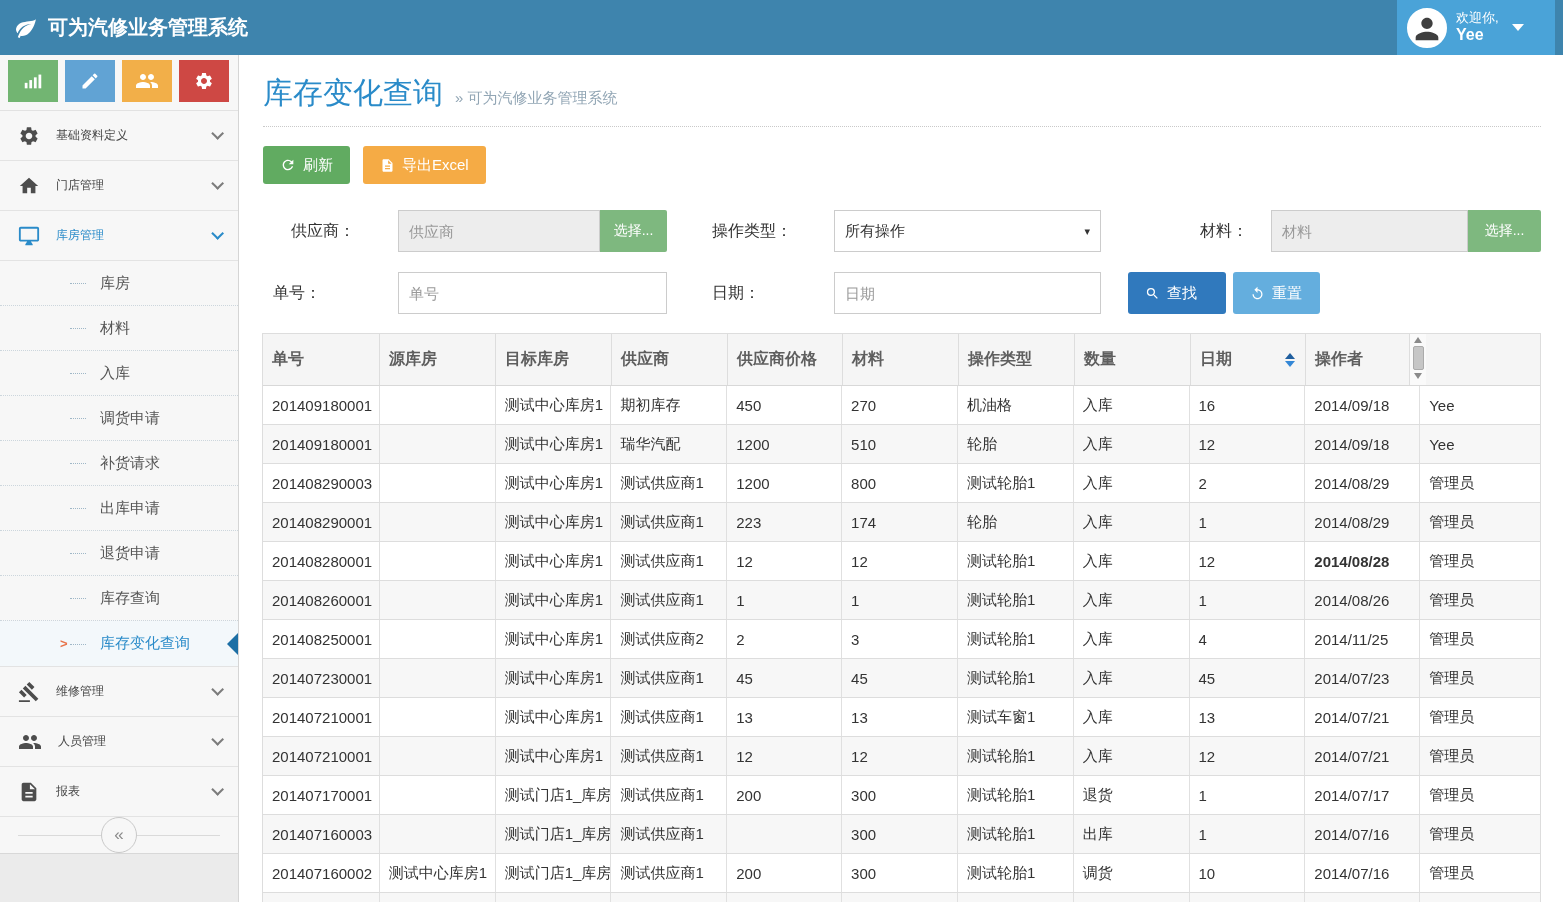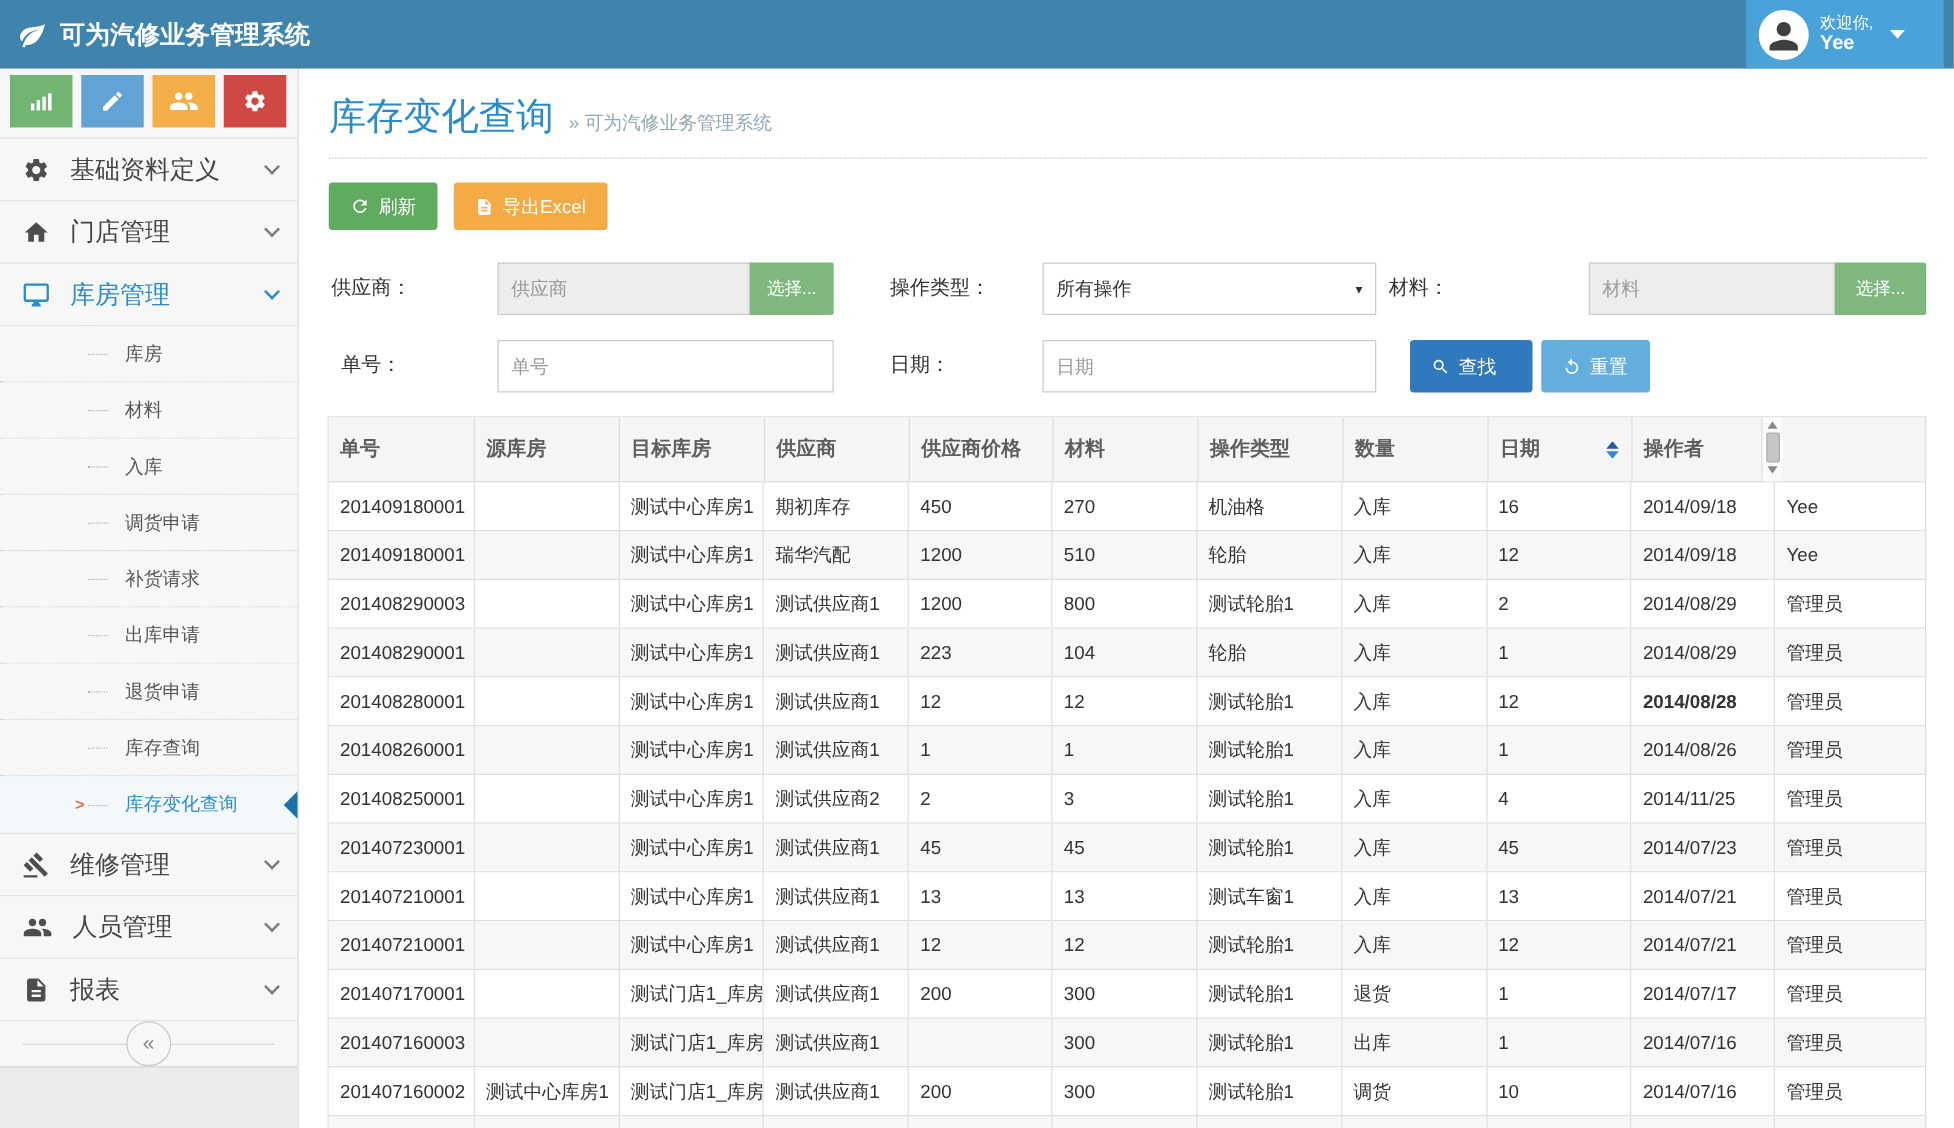--- a/index.html
+++ b/index.html
@@ -22,21 +22,21 @@
     border-top:7px solid #fff; margin-left:4px; }
 
   
   .sidebar { position:absolute; top:55px; left:0; width:239px; height:847px; background:#f7f7f7;
     border-right:1px solid #d5d5d5; }
   .tiles { display:flex; gap:7px; padding:5px 8px 8px 8px; border-bottom:1px solid #e2e2e2; }
   .tile { width:50px; height:42px; display:flex; align-items:center; justify-content:center; cursor:pointer; }
   .tile.green { background:#72b572; } .tile.blue { background:#61a3d4; }
   .tile.orange { background:#f2af49; } .tile.red { background:#ce4844; }
   .menu-item { height:50px; display:flex; align-items:center; padding:0 18px; gap:16px;
-    border-bottom:1px solid #e3e3e3; color:#454545; font-size:20px; cursor:pointer; }
+    border-bottom:1px solid #e3e3e3; color:#454545; font-size:12px; cursor:pointer; }
   .menu-item svg { flex:none; fill:#4d4d4d; }
   .menu-item.active { color:#2a8bc9; }
   .menu-item.active svg { fill:#2a8bc9; }
   .chev { margin-left:auto; width:9px; height:9px; border-right:2px solid #7c7c7c;
     border-bottom:2px solid #7c7c7c; transform:rotate(45deg) translateY(-3px); }
   .menu-item.active .chev { border-color:#2a8bc9; }
   .submenu { position:relative; border-bottom:1px solid #e3e3e3; }
   .treeline { position:absolute; left:70px; top:0; bottom:8px; border-left:1px dotted #9fb7c7; }
   .sub-item { height:45px; display:flex; align-items:center; padding-left:100px; font-size:15px;
     color:#555; border-bottom:1px dotted #ccd6dd; position:relative; cursor:pointer; background:#f7f7f7; }
@@ -262,31 +262,31 @@
     </button>
     <button class="btn btn-export">
       <svg width="15" height="15" viewBox="0 0 24 24" fill="#fff">
           <path d="M14 2H6c-1.1 0-1.99.9-1.99 2L4 20c0 1.1.89 2 1.99 2H18c1.1 0 2-.9 2-2V8l-6-6zm2 16H8v-2h8v2zm0-4H8v-2h8v2zm-3-5V3.5L18.5 9H13z"></path>
         </svg>
       <span>导出Excel</span>
     </button>
   </div>
 
   <div class="filters">
-    <label class="flabel" style="left:26px; top:5px;">供应商：</label>
+    <label class="flabel" style="left:52px; top:5px;">供应商：</label>
     <input class="fin dis" style="left: 159px; top: 5px; width: 202px;" placeholder="供应商">
     <button class="btn-choose" style="left:361px; top:5px; width:67px;">选择...</button>
 
     <label class="flabel" style="left:473px; top:5px;">操作类型：</label>
     <div class="fselect" style="left:595px; top:5px; width:267px;">
       <span>所有操作</span>
       <span class="sel-caret">▾</span>
     </div>
 
-    <label class="flabel" style="left:872px; top:5px;text-align:right;">材料：</label>
+    <label class="flabel" style="left:961px; top:5px;text-align:right;">材料：</label>
     <input class="fin dis" style="left: 1032px; top: 5px; width: 197px;" placeholder="材料">
     <button class="btn-choose" style="left:1229px; top:5px; width:73px;">选择...</button>
 
     <label class="flabel" style="left:34px; top:67px;">单号：</label>
     <input class="fin" style="left: 159px; top: 67px; width: 269px;" placeholder="单号">
 
     <label class="flabel" style="left:473px; top:67px;">日期：</label>
     <input class="fin" style="left: 595px; top: 67px; width: 267px;" placeholder="日期">
 
     <button class="btn btn-search">
@@ -366,21 +366,21 @@
           <div class="td" style="width: 116px;">2</div>
           <div class="td" style="width: 115px;">2014/08/29</div>
           <div class="td" style="width: 120px;">管理员</div>
         </div>
         <div class="trow">
           <div class="td" style="width: 117px;">201408290001</div>
           <div class="td" style="width: 116px;"></div>
           <div class="td" style="width: 116px;">测试中心库房1</div>
           <div class="td" style="width: 116px;">测试供应商1</div>
           <div class="td" style="width: 115px;">223</div>
-          <div class="td" style="width: 116px;">104</div>
+          <div class="td" style="width: 116px;">174</div>
           <div class="td" style="width: 116px;">轮胎</div>
           <div class="td" style="width: 116px;">入库</div>
           <div class="td" style="width: 116px;">1</div>
           <div class="td" style="width: 115px;">2014/08/29</div>
           <div class="td" style="width: 120px;">管理员</div>
         </div>
         <div class="trow">
           <div class="td" style="width: 117px;">201408280001</div>
           <div class="td" style="width: 116px;"></div>
           <div class="td" style="width: 116px;">测试中心库房1</div>

